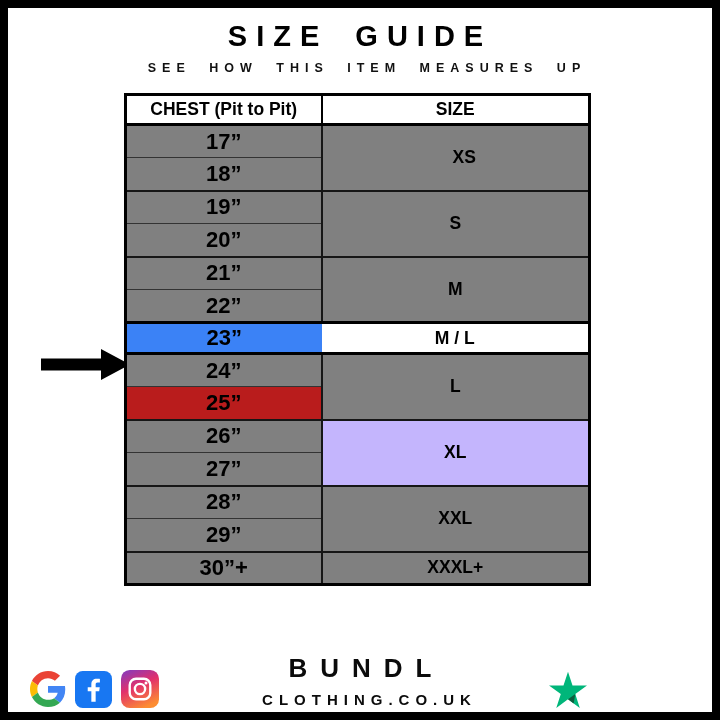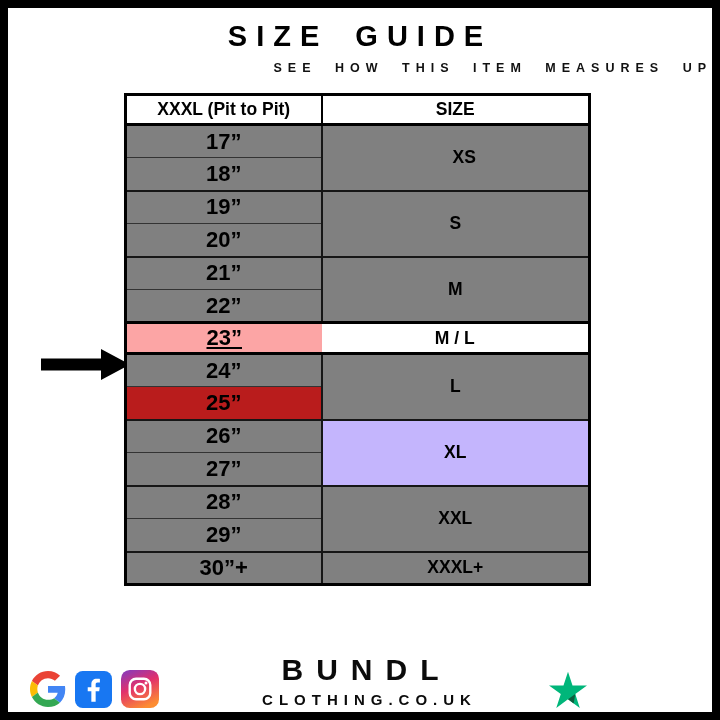--- a/index.html
+++ b/index.html
@@ -13,21 +13,21 @@
     overflow: hidden;
   }
   .title {
     position: absolute; top: 12px; left: 0; right: 0;
     text-align: center;
     font-size: 29px; font-weight: bold; color: #000;
     letter-spacing: 9px; word-spacing: 10px;
   }
   .subtitle {
     position: absolute; top: 53px; left: 0; right: 0;
-    text-align: right;
+    text-align: center;
     font-size: 12.5px; font-weight: bold; color: #111;
     letter-spacing: 6px; word-spacing: 9px; padding-left: 14px;
   }
   table.size-table {
     position: absolute; left: 116px; top: 85px;
     width: 467px;
     border-collapse: collapse;
     table-layout: fixed;
     border: 3px solid #000;
     font-weight: bold; color: #000;
@@ -55,21 +55,21 @@
     width: 89px; height: 31px; display: block;
   }
   .footer-social {
     position: absolute; left: 22px; top: 662px;
     display: flex; align-items: center; gap: 9px;
   }
   .footer-social svg { display: block; }
   .brand {
     position: absolute; top: 645px; left: 0; right: 0;
     text-align: center;
-    font-size: 30px; font-weight: bold; color: #0b0b0b;
+    font-size: 26px; font-weight: bold; color: #0b0b0b;
     letter-spacing: 13px; text-indent: 13px;
   }
   .brand-sub {
     position: absolute; top: 683px; left: 13px; right: 0;
     text-align: center;
     font-size: 15px; font-weight: bold; color: #0b0b0b;
     letter-spacing: 6px; text-indent: 6px;
   }
   .trustpilot {
     position: absolute; left: 541px; top: 663px;
@@ -86,21 +86,21 @@
 <div class="title">SIZE GUIDE</div>
 <div class="subtitle">SEE HOW THIS ITEM MEASURES UP</div>
 
 <svg class="pointer-arrow" viewBox="0 0 89 31" xmlns="http://www.w3.org/2000/svg">
   <polygon points="0,9.5 60,9.5 60,0 89,15.5 60,31 60,21.5 0,21.5" fill="#000"></polygon>
 </svg>
 
 <table class="size-table">
   <thead>
     <tr>
-      <th class="col-chest">XXXL (Pit to Pit)</th>
+      <th class="col-chest">CHEST (Pit to Pit)</th>
       <th class="col-size">SIZE</th>
     </tr>
   </thead>
   <tbody>
       <tr class="group-start">
         <td class="measure" style="background: rgb(128, 128, 128);">17”</td>
         <td class="size" rowspan="2" style="background: rgb(128, 128, 128); padding-left: 18px;">XS</td>
       </tr>
       <tr class="group-cont">
         <td class="measure" style="background: rgb(128, 128, 128);">18”</td>
@@ -113,21 +113,21 @@
         <td class="measure" style="background: rgb(128, 128, 128);">20”</td>
       </tr>
       <tr class="group-start">
         <td class="measure" style="background: rgb(128, 128, 128);">21”</td>
         <td class="size" rowspan="2" style="background: rgb(128, 128, 128);">M</td>
       </tr>
       <tr class="group-cont">
         <td class="measure" style="background: rgb(128, 128, 128);">22”</td>
       </tr>
       <tr class="group-start hl single">
-        <td class="measure" style="background: #fca5a5; text-decoration: underline;">23”</td>
+        <td class="measure" style="background: #3b82f6;">23”</td>
         <td class="size" rowspan="1" style="background: rgb(255, 255, 255);">M / L</td>
       </tr>
       <tr class="group-start">
         <td class="measure" style="background: rgb(128, 128, 128);">24”</td>
         <td class="size" rowspan="2" style="background: rgb(128, 128, 128);">L</td>
       </tr>
       <tr class="group-cont">
         <td class="measure" style="background: #b91c1c;">25”</td>
       </tr>
       <tr class="group-start">

